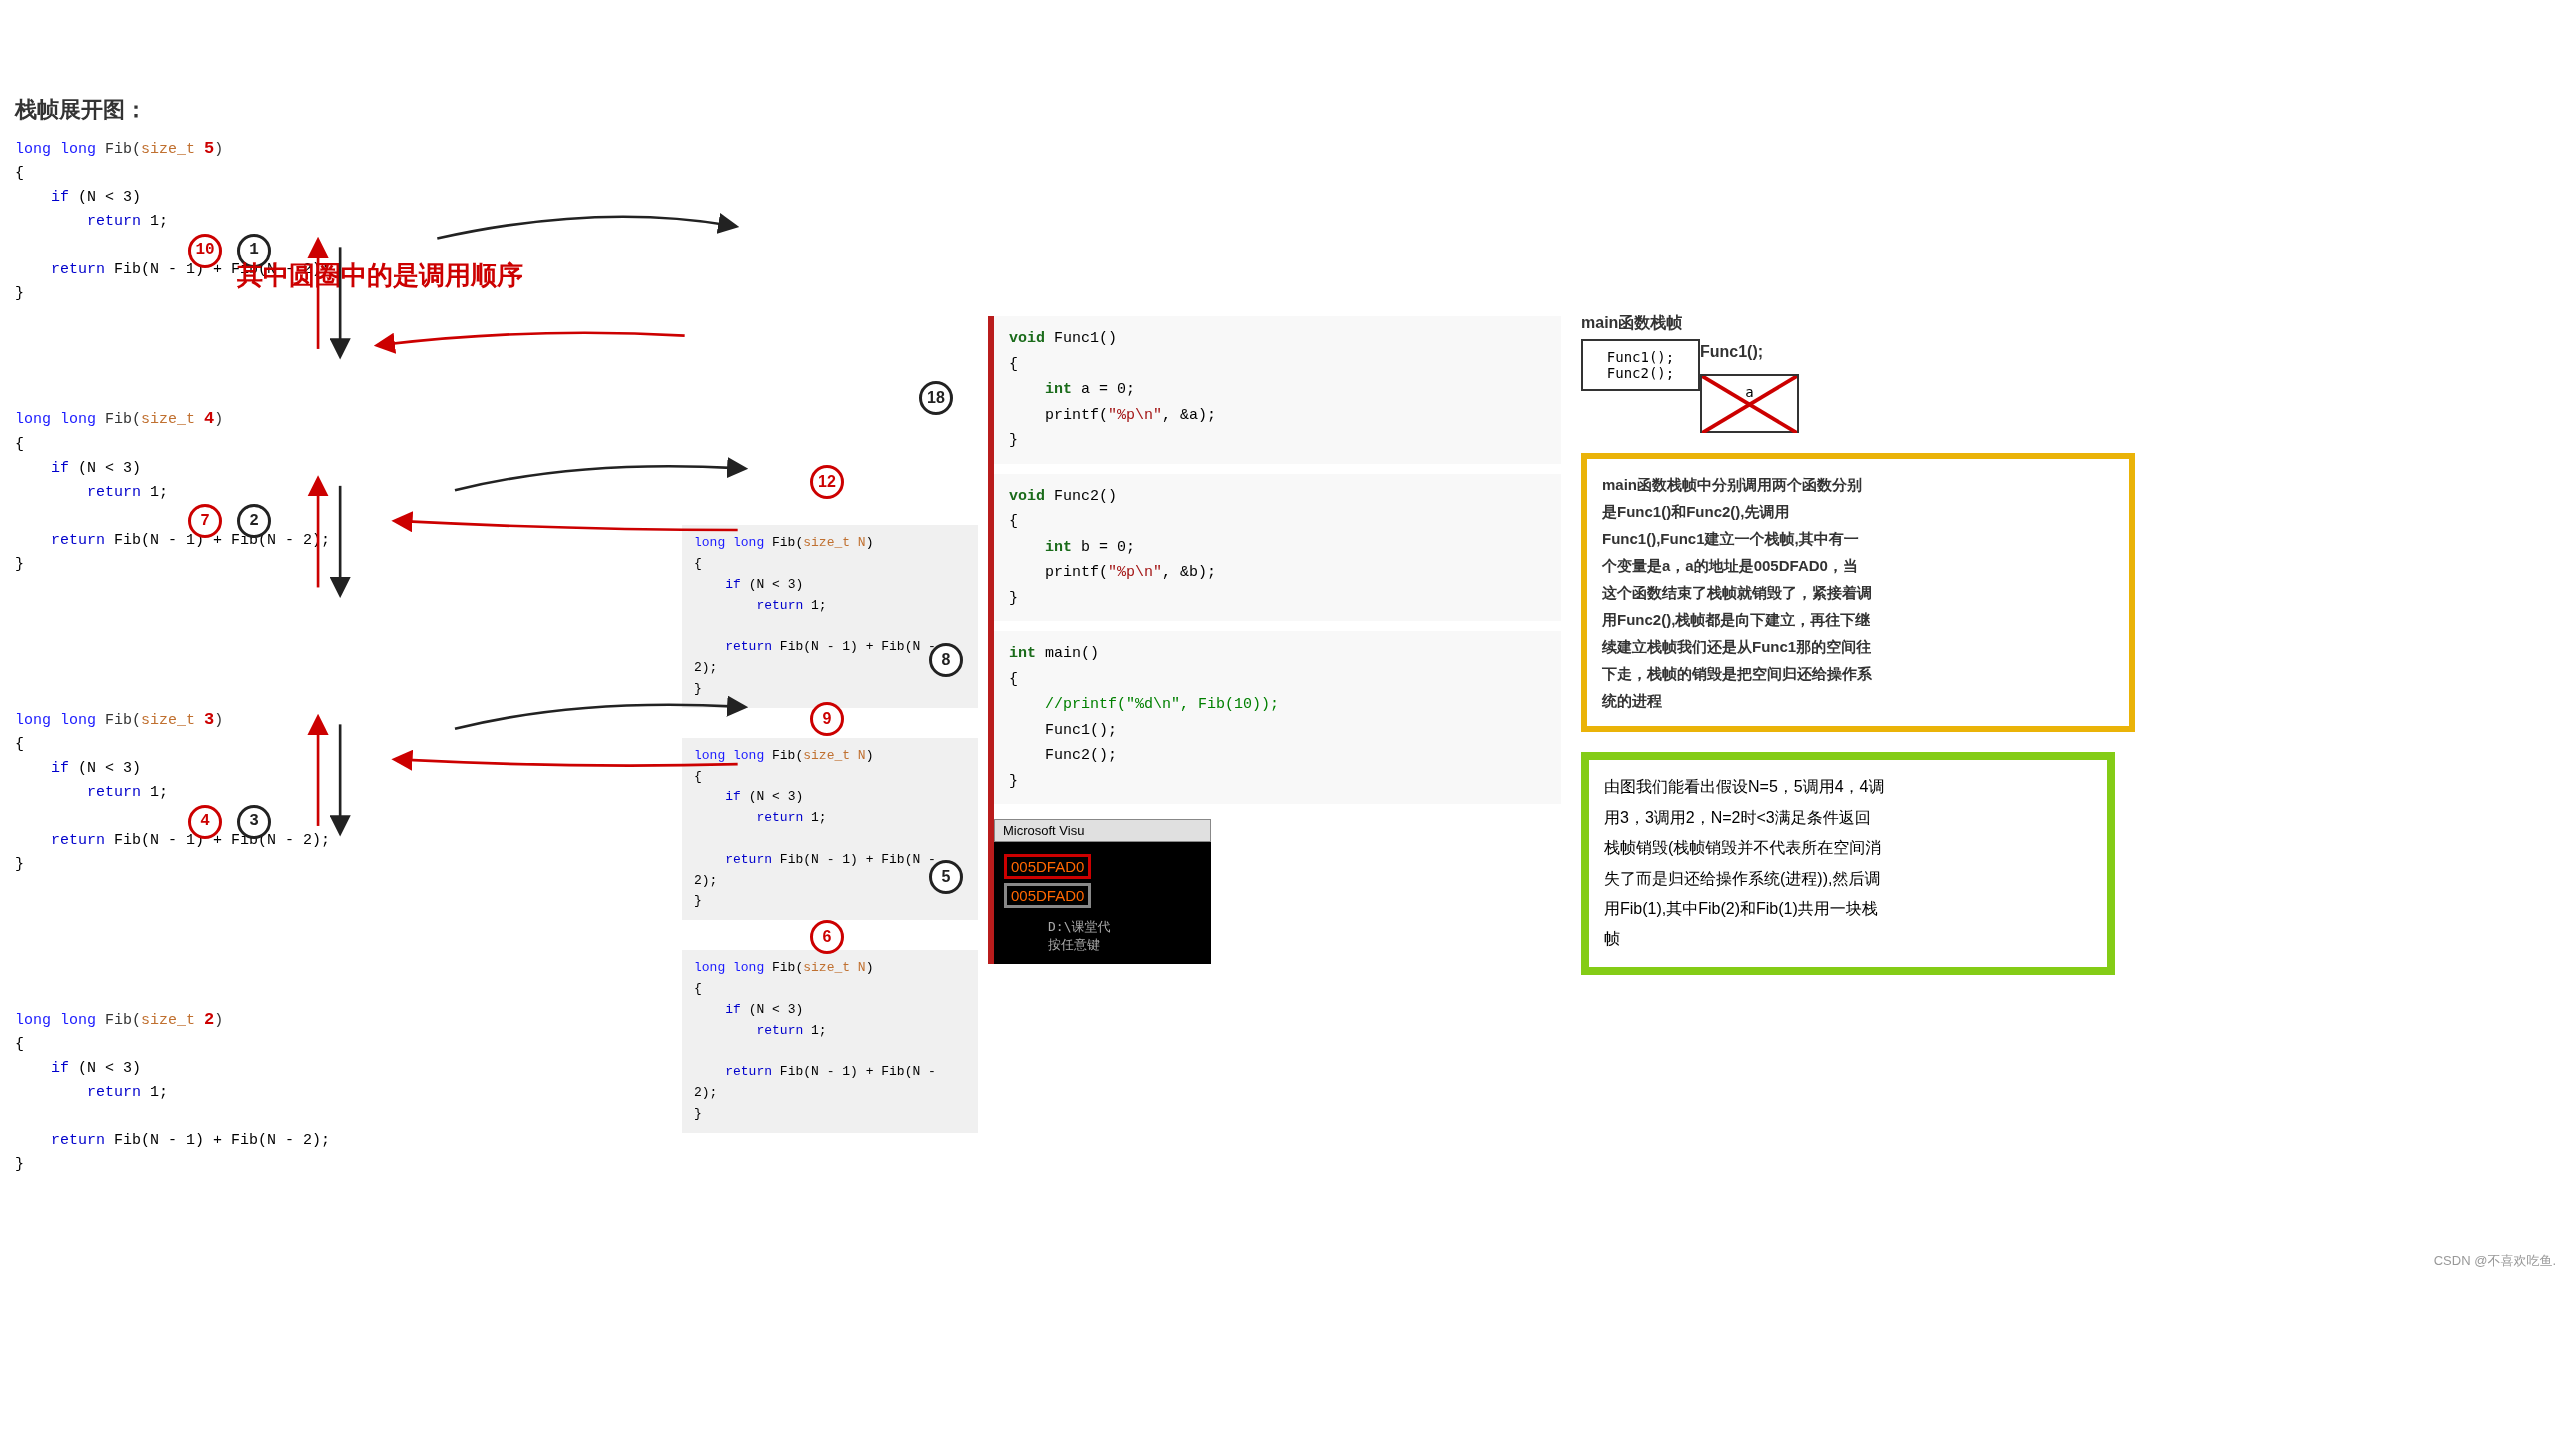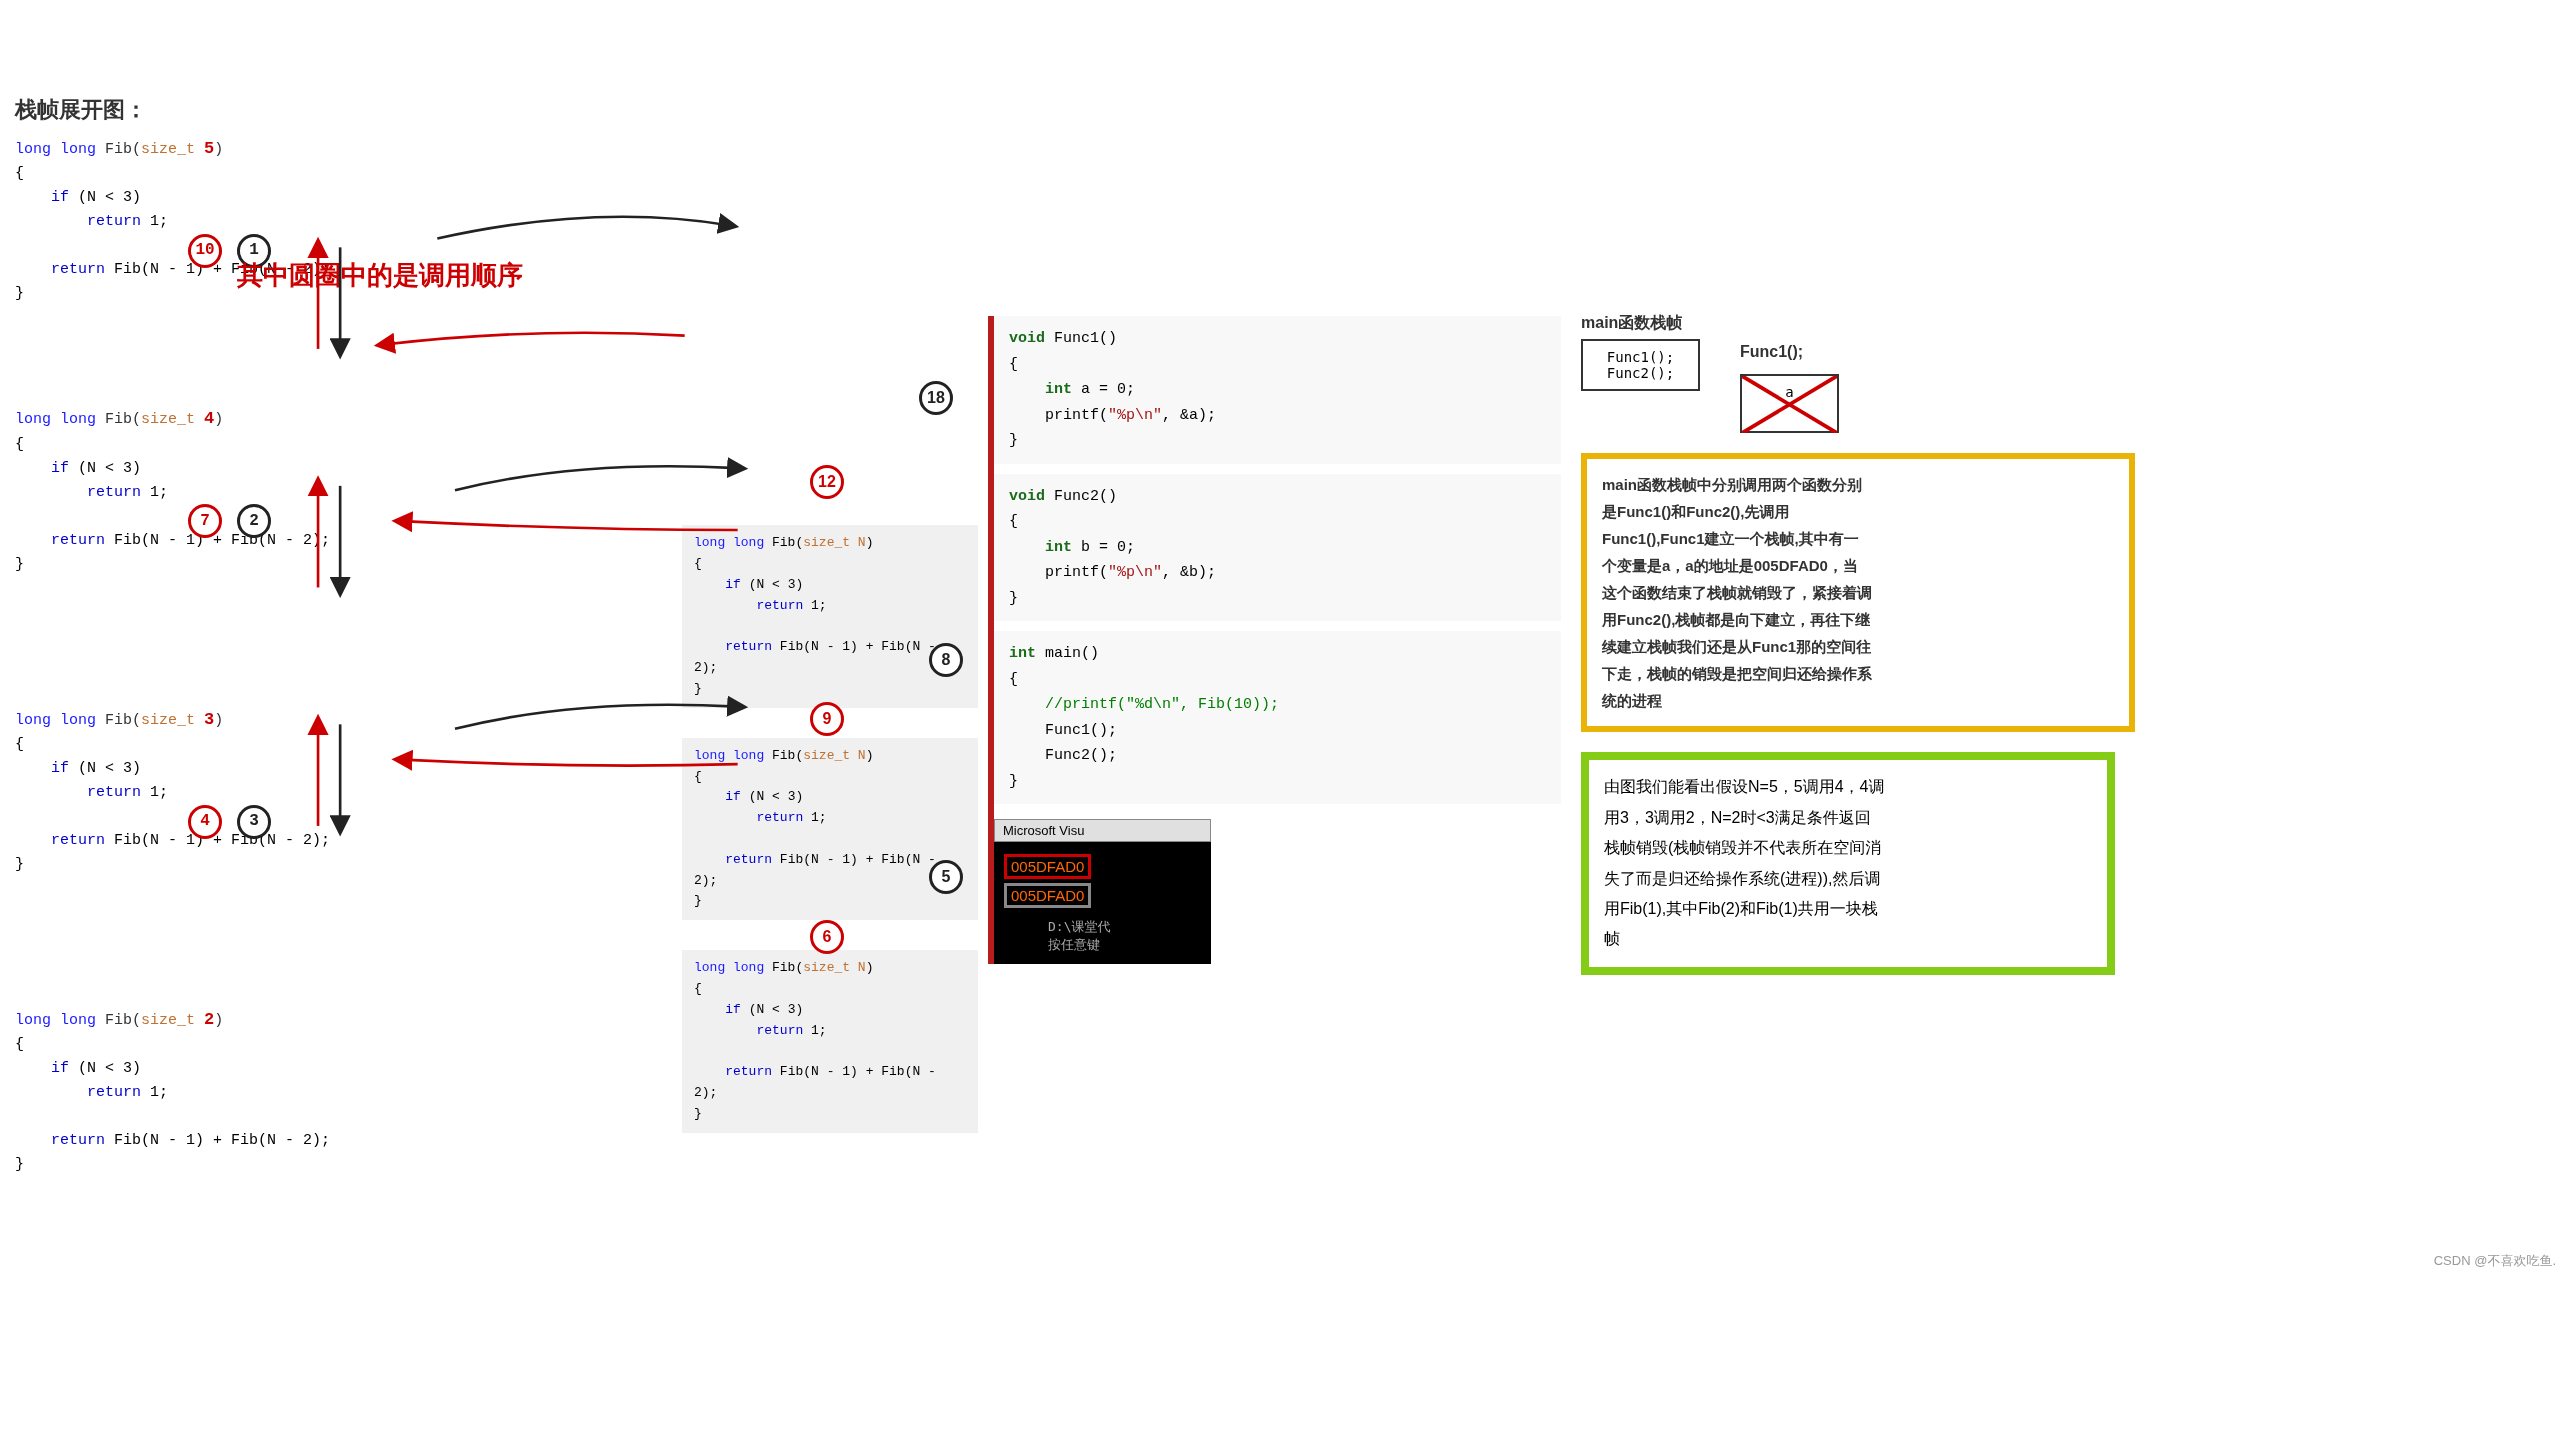--- a/index.html
+++ b/index.html
@@ -88,21 +88,20 @@
     }
     
     .right-section {
       flex: 1;
       padding: 10px 20px;
       position: relative;
     }
     
     .stack-diagrams {
       display: flex;
-      gap: 40px;
       margin-bottom: 20px;
       margin-top: 8px;
     }
     .stack-label {
       font-size: 16px;
       font-weight: bold;
       color: #333;
       margin-bottom: 5px;
     }
     .stack-box {

